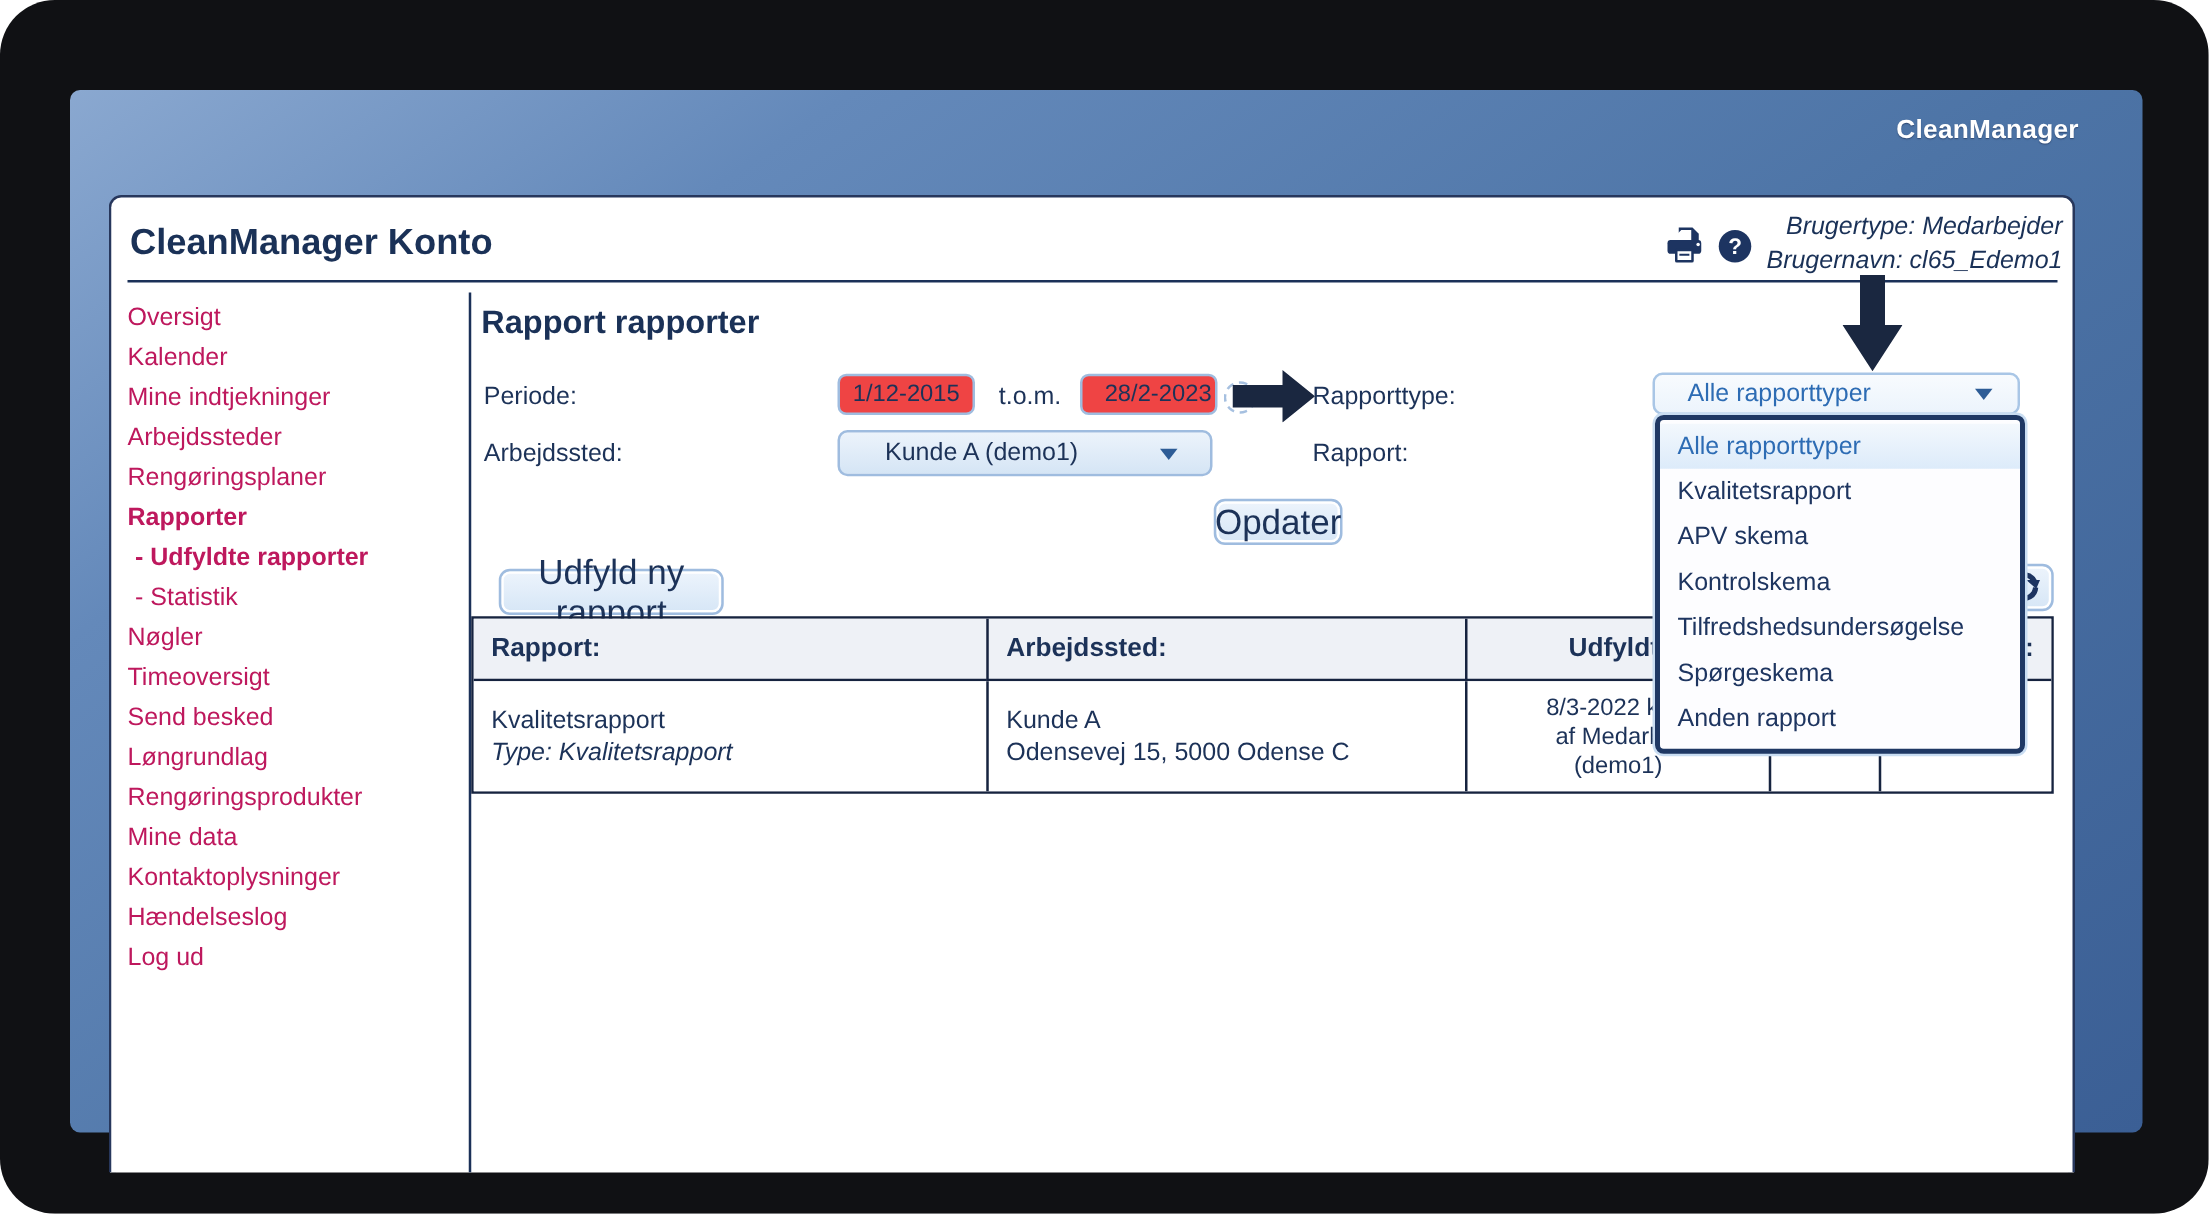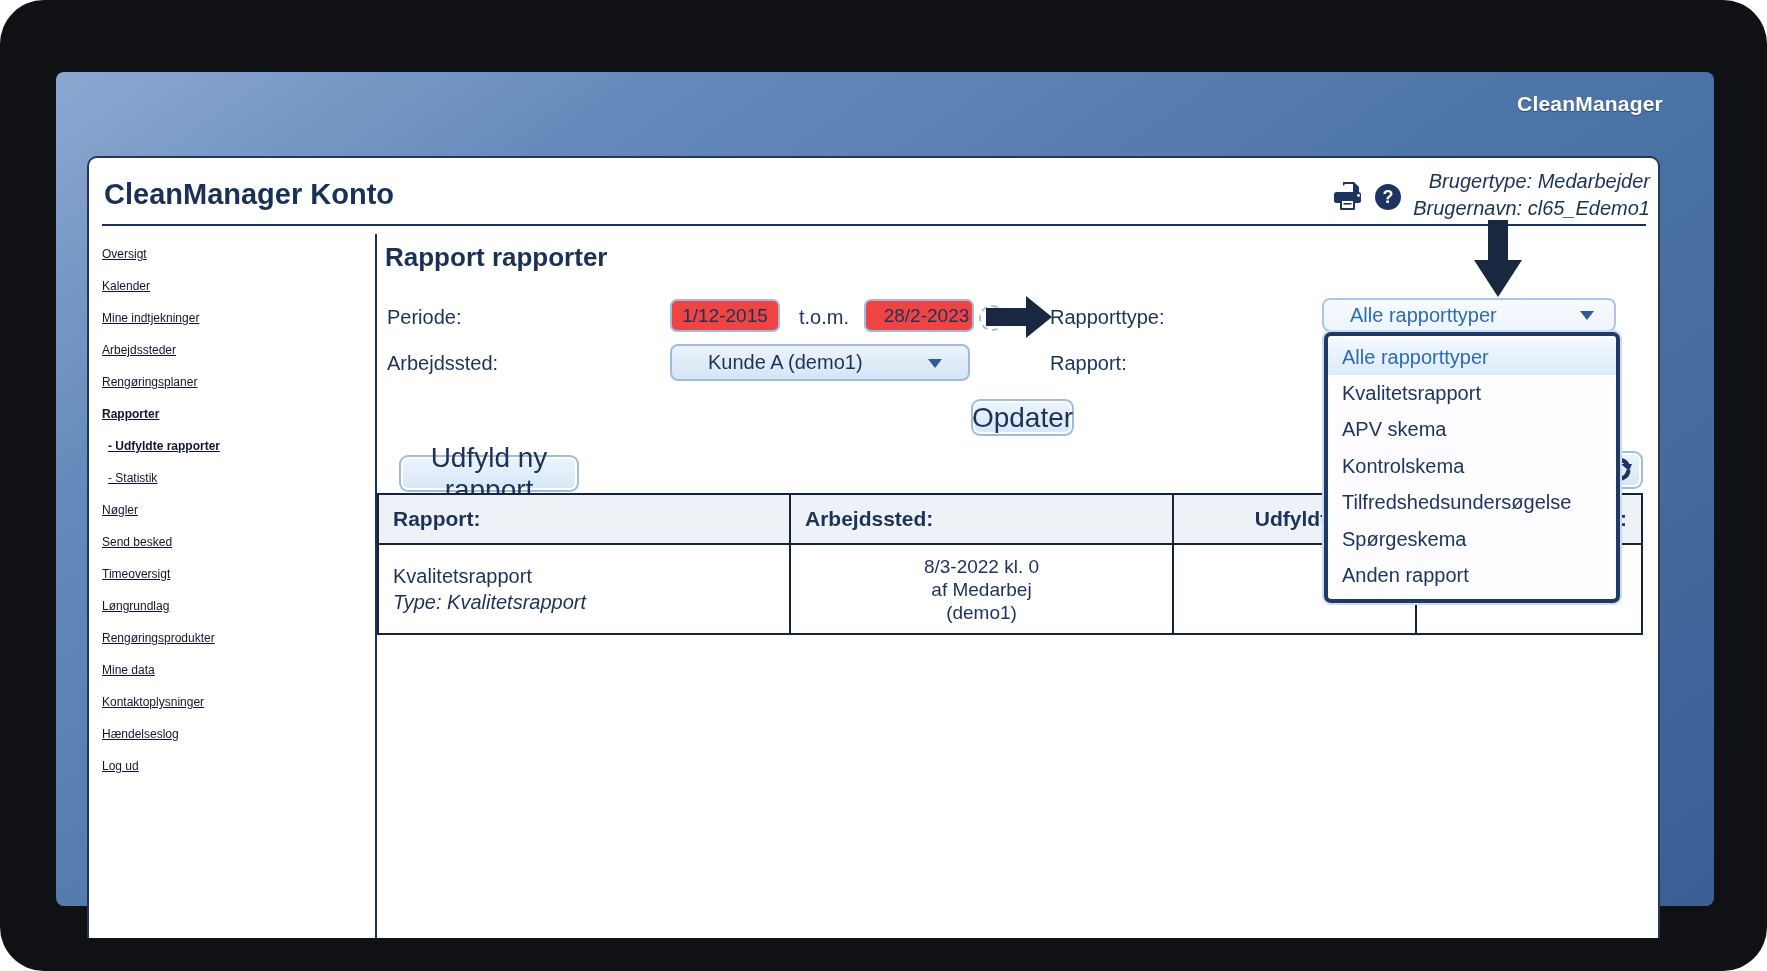--- a/index.html
+++ b/index.html
@@ -11,21 +11,21 @@
     text-shadow:0 1px 1px rgba(20,35,70,.55);}
   .page{position:absolute;left:87px;top:120px;width:1573px;height:782px;background:#ffffff;
     border:2px solid #27375c;border-bottom:none;border-radius:10px 10px 0 0;box-sizing:border-box;overflow:hidden;margin-top:36px;}
   .page-title{position:absolute;left:15px;top:20px;font-size:29px;font-weight:bold;color:#1a3157;}
   .userinfo{position:absolute;top:10px;right:8px;text-align:right;font-style:italic;font-size:20px;line-height:27px;color:#1a3157;}
   .hdr-divider{position:absolute;left:13px;right:12px;top:66px;border-top:2px solid #1b3158;}
   .print-icon{position:absolute;left:1243px;top:23px;}
   .help-icon{position:absolute;left:1286px;top:26px;width:26px;height:26px;border-radius:50%;background:#1d3461;
     color:#fff;font-weight:bold;font-size:18px;display:flex;align-items:center;justify-content:center;}
   .sidebar{position:absolute;left:13px;top:80px;width:270px;list-style:none;margin:0;padding:0;}
-  .sidebar li{height:32px;display:flex;align-items:center;font-size:12px;color:#0f172a;cursor:pointer;text-decoration:underline;}
+  .sidebar li{height:32px;display:flex;align-items:center;font-size:20px;color:#be185d;cursor:pointer;}
   .sidebar li.bold{font-weight:bold;}
   .sidebar li.sub{padding-left:6px;}
   .vdivider{position:absolute;left:286px;top:76px;height:704px;border-left:2px solid #1b3158;}
   .h2{position:absolute;left:296px;top:84px;font-size:26px;font-weight:bold;color:#1a3157;}
   .lbl{position:absolute;font-size:20px;color:#1c3258;}
   .inp{position:absolute;width:110px;height:33px;box-sizing:border-box;border:2px solid #9fbcdf;border-radius:7px;
     background:#ef4444;color:#1c3258;font-size:19px;font-family:"Liberation Sans",sans-serif;text-align:center;padding:0;}
   .sel{position:absolute;box-sizing:border-box;border:2px solid #9fbcdf;border-radius:8px;display:flex;align-items:center;
     font-size:20px;color:#1c3258;background:linear-gradient(#ecf3fb,#d5e5f5);cursor:pointer;}
   .caret{width:0;height:0;border-left:7px solid transparent;border-right:7px solid transparent;border-top:9px solid #2d5c96;
@@ -89,22 +89,22 @@
     <ul class="sidebar">
       <li>Oversigt</li>
       <li>Kalender</li>
       <li>Mine indtjekninger</li>
       <li>Arbejdssteder</li>
       <li>Rengøringsplaner</li>
       <li class="bold">Rapporter</li>
       <li class="bold sub">- Udfyldte rapporter</li>
       <li class="sub">- Statistik</li>
       <li>Nøgler</li>
+      <li>Timeoversigt</li>
       <li>Send besked</li>
-      <li>Timeoversigt</li>
       <li>Løngrundlag</li>
       <li>Rengøringsprodukter</li>
       <li>Mine data</li>
       <li>Kontaktoplysninger</li>
       <li>Hændelseslog</li>
       <li>Log ud</li>
     </ul>
     <div class="vdivider"></div>
 
     <div class="h2">Rapport rapporter</div>
@@ -147,20 +147,24 @@
       <div class="tc hd pl">Rapport:</div>
       <div class="tc hd pl bl">Arbejdssted:</div>
       <div class="tc hd ctr bl">Udfyldt:</div>
       <div class="tc hd bl"></div>
       <div class="tc hd rt bl">r:</div>
 
       <div class="tc pl">
         <div class="cell-line">Kvalitetsrapport</div>
         <div class="cell-line it">Type: Kvalitetsrapport</div>
       </div>
+      <div class="tc pl bl">
+        <div class="cell-line">Kunde A</div>
+        <div class="cell-line">Odensevej 15, 5000 Odense C</div>
+      </div>
       <div class="tc ctr bl">
         <div class="small-line">8/3-2022 kl. 0</div>
         <div class="small-line">af Medarbej</div>
         <div class="small-line">(demo1)</div>
       </div>
       <div class="tc bl"></div>
       <div class="tc bl"></div>
     </div>
 
     <svg class="row-printer" width="26" height="25" viewBox="0 0 26 25">

